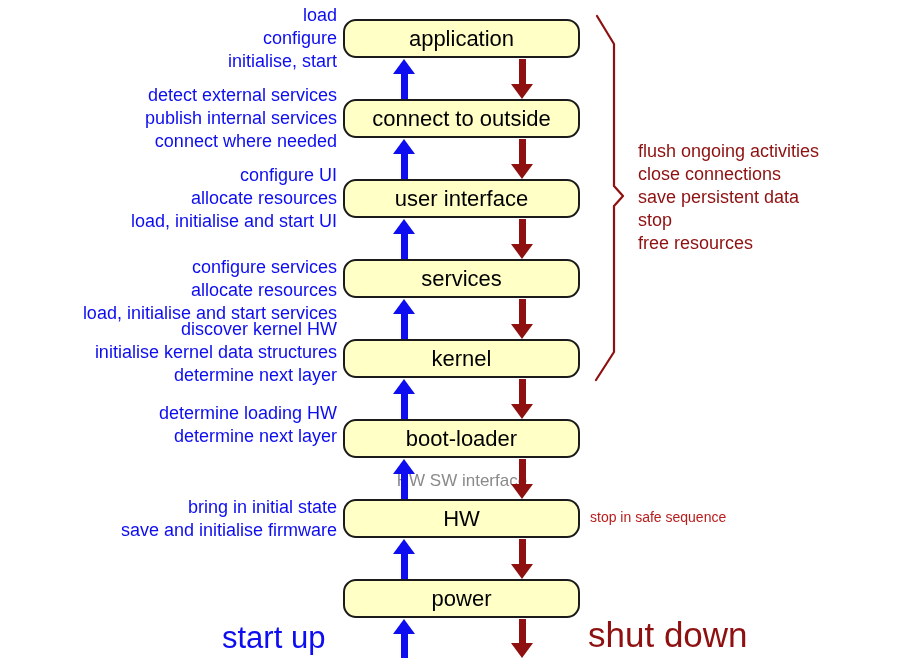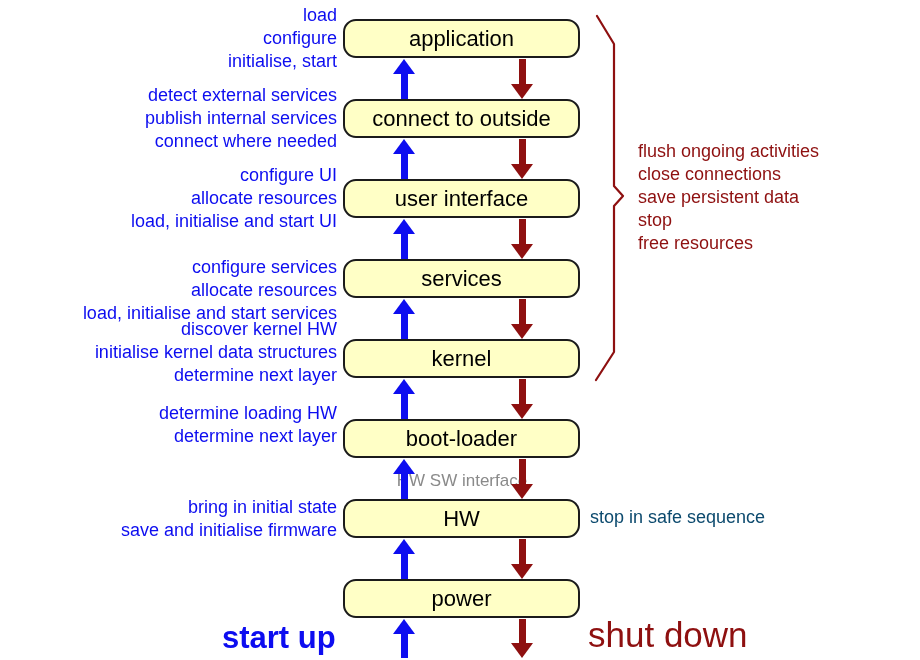--- a/index.html
+++ b/index.html
@@ -15,25 +15,25 @@
   }
   .startup-label{
     position:absolute;right:583px;text-align:right;color:#0d0df0;
     font-size:18px;line-height:23px;white-space:nowrap;
   }
   .shutdown-notes{
     position:absolute;left:638px;top:140px;color:#8e1010;
     font-size:18px;line-height:23px;white-space:nowrap;
   }
   .note-hw{
-    position:absolute;left:590px;top:506px;color:#0c4a6e;
-    font-size:18px;line-height:23px;white-space:nowrap;
+    position:absolute;left:590px;top:506px;color:#b91c1c;
+    font-size:14px;line-height:23px;white-space:nowrap;
   }
   .big-label{position:absolute;white-space:nowrap;}
-  .big-label.blue{color:#0d0df0;font-size:31px;left:222px;top:620px;font-weight:bold;}
+  .big-label.blue{color:#0d0df0;font-size:31px;left:222px;top:620px;}
   .big-label.red{color:#8e1010;font-size:35px;left:588px;top:615px;}
   .arrow{
     position:absolute;width:22px;display:flex;flex-direction:column;align-items:center;
   }
   .arrow .head-up{width:0;height:0;border-left:11px solid transparent;border-right:11px solid transparent;border-bottom:15px solid #0d0df0;}
   .arrow .head-down{width:0;height:0;border-left:11px solid transparent;border-right:11px solid transparent;border-top:15px solid #8e1010;}
   .arrow .shaft{width:7px;flex:1;}
   .arrow .shaft.blue{background:#0d0df0;}
   .arrow .shaft.red{background:#8e1010;}
   .hw-sw-line{

